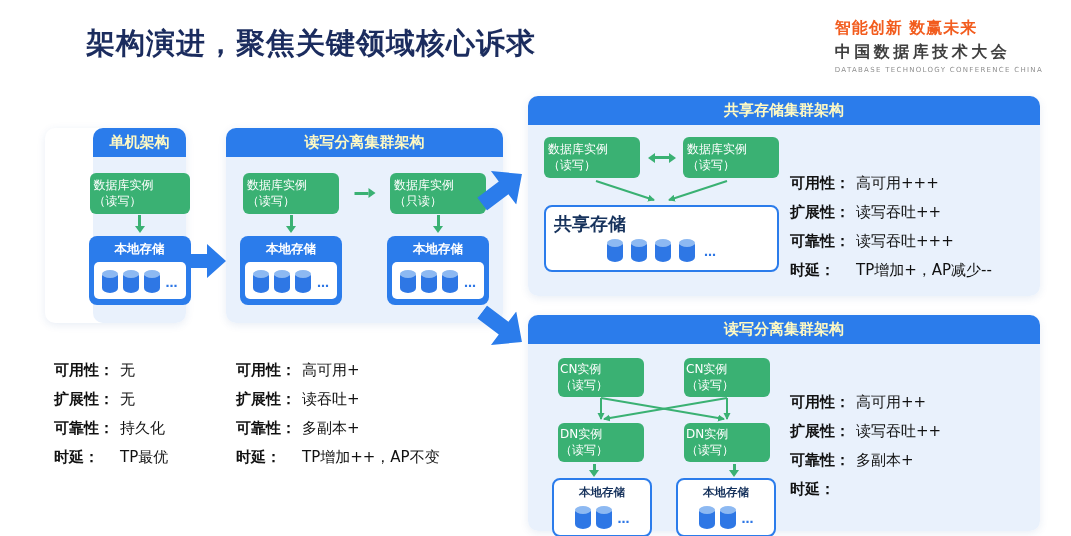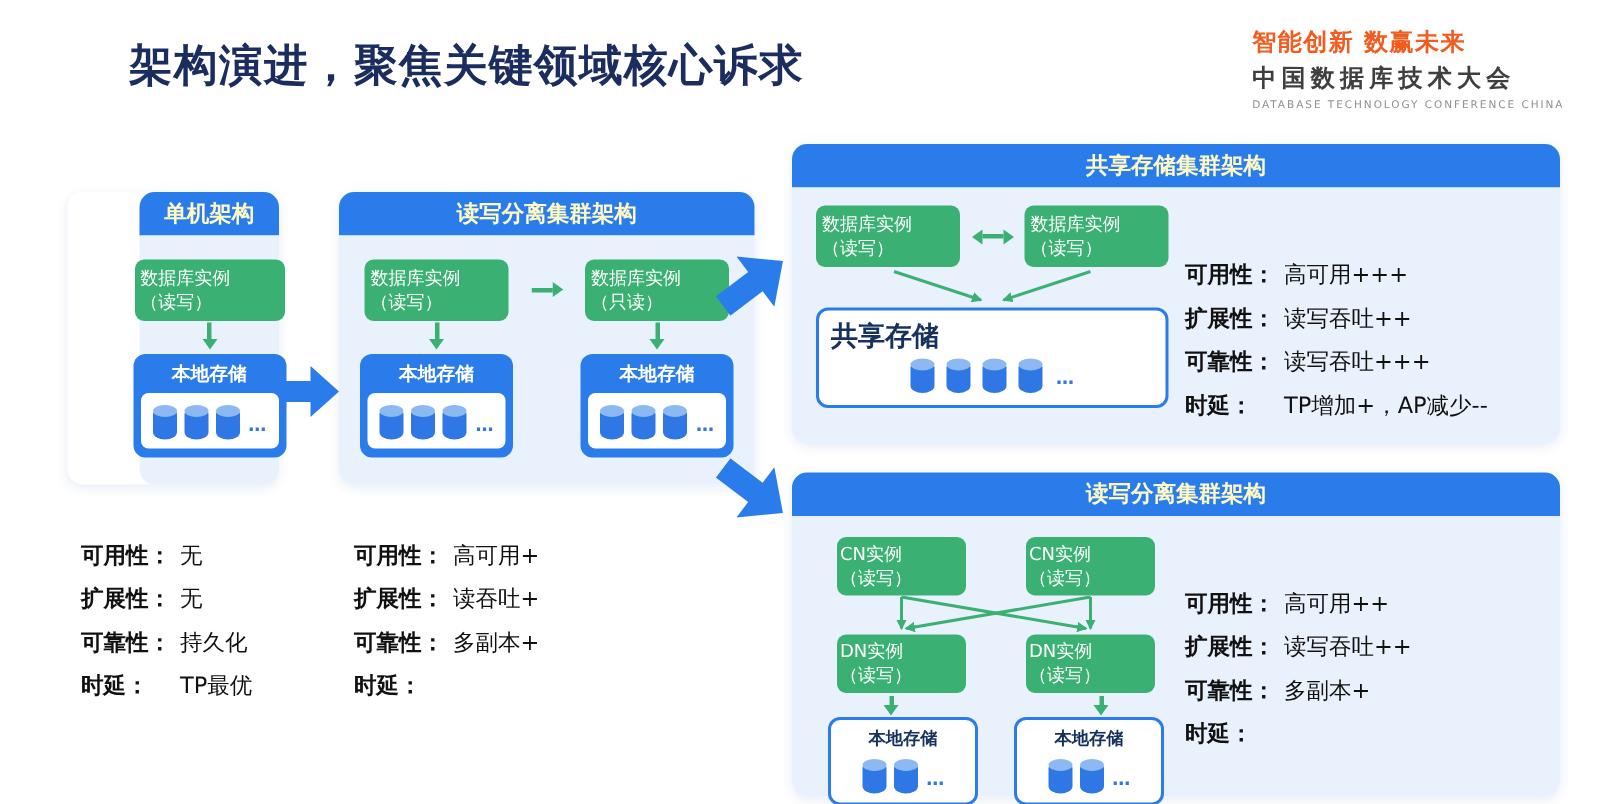--- a/index.html
+++ b/index.html
@@ -229,20 +229,21 @@
     <div class="metric">
         <span class="m-label">扩展性：</span>
         <span class="m-value">读吞吐+</span>
       </div>
     <div class="metric">
         <span class="m-label">可靠性：</span>
         <span class="m-value">多副本+</span>
       </div>
     <div class="metric">
         <span class="m-label">时延：</span>
+        <span class="m-value">TP增加++，AP不变</span>
       </div>
   </div>
 
   <section class="panel p3">
     <div class="p-header">共享存储集群架构</div>
     <div class="p-body">
       <div class="d3">
         <div class="row3">
           <div class="inst w96">数据库实例
 （读写）</div>

